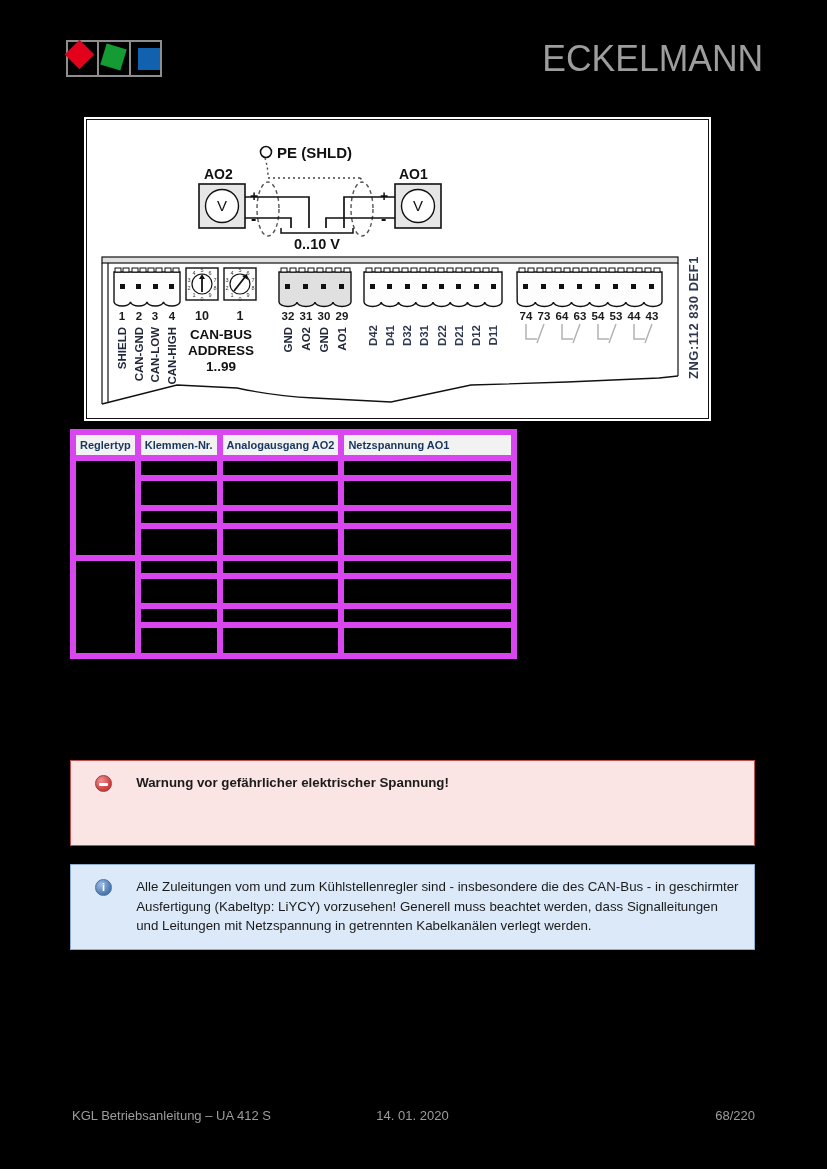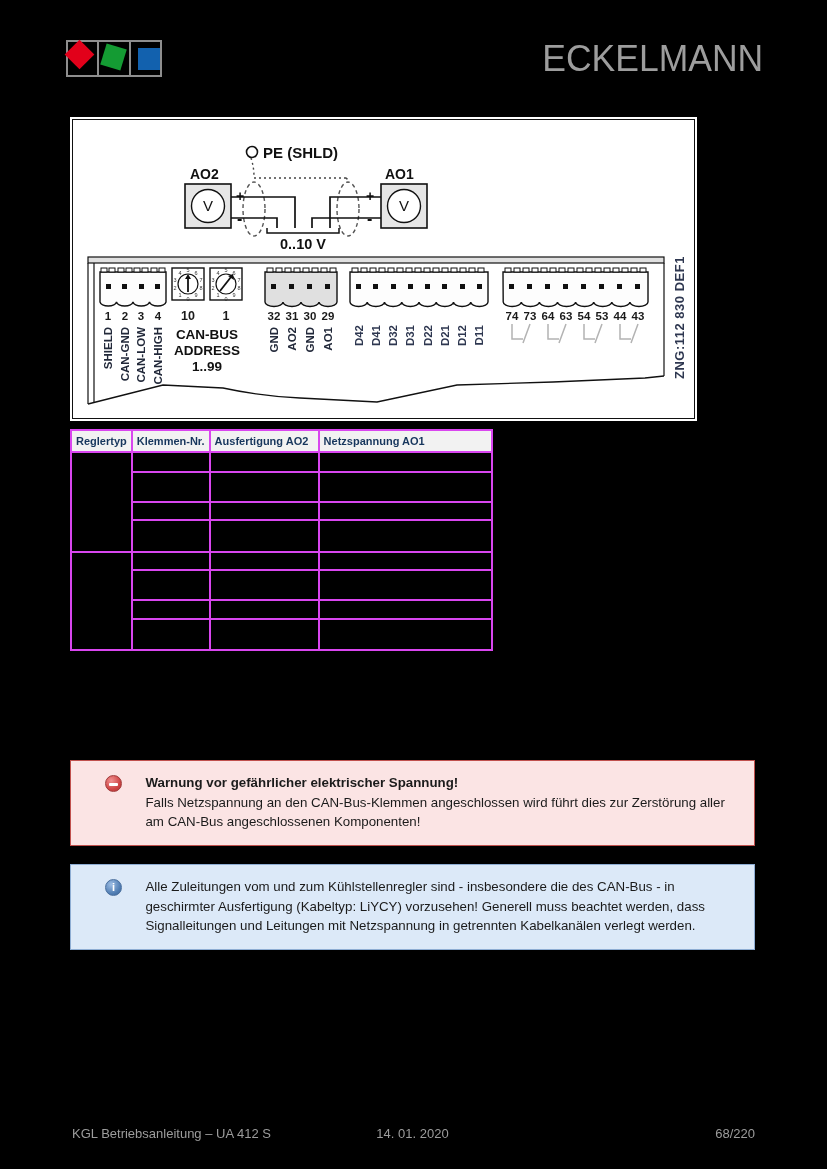--- a/index.html
+++ b/index.html
@@ -13,49 +13,49 @@
   .logo-cell { position:relative; flex:1; border-right:2px solid #8e8e8e; overflow:visible; }
   .logo-cell:last-child { border-right:none; }
   .shape { position:absolute; width:21px; height:21px; }
   .shape-red   { background:#e2001a; transform:rotate(45deg);  left:1px;  top:2px; }
   .shape-green { background:#149b33; transform:rotate(17deg);  left:4px;  top:4px; width:21px; height:22px; }
   .shape-blue  { background:#1261ae; left:7px; top:6px; width:22px; height:22px; }
   .brand { position:absolute; right:64px; top:38px; font-size:37px; font-weight:400;
            color:#9d9d9d; letter-spacing:0px; transform:scaleX(.96); transform-origin:right; }
 
   
-  .diagram { position:absolute; left:70px; top:117px; width:627px; height:304px; background:#fff; }
+  .diagram { position:absolute; left:84px; top:117px; width:627px; height:304px; background:#fff; }
   .diagram-frame { position:absolute; inset:2px; border:1.5px solid #111; pointer-events:none; }
   .diagram svg { position:absolute; left:0; top:0; }
   svg text { font-family:"Liberation Sans", sans-serif; }
 
   
   .conn-table { position:absolute; left:70px; top:429px; border-collapse:collapse; }
-  .conn-table th, .conn-table td { border:2px solid #d946ef; }
+  .conn-table th, .conn-table td { border:6px solid #d946ef; }
   .conn-table th { background:#f2f2f2; color:#17365d; font-size:11px; font-weight:bold;
                    text-align:left; padding:4px 4px; height:22px; white-space:nowrap; }
   .conn-table td { background:#000; }
 
   
-  .note { position:absolute; left:70px; width:685px; height:86px; padding:12px 14px 10px 32px; }
+  .note { position:absolute; left:70px; width:685px; height:86px; padding:12px 14px 10px 22px; }
   .note-warning { top:760px; background:#fbe4e4; border:1px solid #c0504d; }
   .note-info    { top:864px; background:#dce9f8; border:1px solid #8eadd3; }
   .note-row { display:flex; }
   .note-icon-col { width:45px; padding-top:2px; }
   .note-text { width:630px; font-size:13.3px; line-height:19.5px; color:#1b1b1b; }
   .note-title { font-weight:bold; }
   .icon-circle { width:17px; height:17px; border-radius:50%; position:relative; margin-left:2px; }
   .icon-warning { background:radial-gradient(circle at 35% 30%, #f08f8f, #cf4646 60%, #b03030); border:1px solid #a03a3a; }
   .icon-warning .bar { position:absolute; left:3px; top:7px; width:9px; height:3px; background:#fff; border-radius:1px; }
   .icon-info { background:radial-gradient(circle at 35% 30%, #9dbde4, #4f7cb2 65%, #3c6597); border:1px solid #4a6f9e;
                color:#fff; font-size:11px; font-weight:bold; text-align:center; line-height:15px; }
 
   
   .footer { position:absolute; left:70px; top:1108px; width:685px; height:18px;
-            color:#9c9c9c; font-size:13px;margin-top:18px; }
+            color:#9c9c9c; font-size:13px; }
   .footer-left  { position:absolute; left:2px; }
   .footer-center{ position:absolute; left:50%; transform:translateX(-50%); }
   .footer-right { position:absolute; right:0; }
 </style>
 </head>
 <body>
 
 <div class="page">
 
   <div class="logo">
@@ -328,21 +328,21 @@
     <colgroup>
         <col style="width:57px">
         <col style="width:73px">
         <col style="width:109px">
         <col style="width:173px">
       </colgroup>
     <thead>
       <tr>
         <th>Reglertyp</th>
         <th>Klemmen-Nr.</th>
-        <th>Ausfertigung AO2</th>
+        <th>Analogausgang AO2</th>
         <th>Netzspannung AO1</th>
       </tr>
     </thead>
     <tbody>
       <tr style="height:20px">
           <td rowspan="4"></td>
           <td></td>
           <td></td>
           <td></td>
         </tr>
@@ -387,21 +387,20 @@
 
   <div class="note note-warning">
     <div class="note-row">
       <div class="note-icon-col">
         <div class="icon-circle icon-warning">
             <div class="bar"></div>
           </div>
       </div>
       <div class="note-text">
         <div class="note-title">Warnung vor gefährlicher elektrischer Spannung!</div>
-        <div>Falls Netzspannung an den CAN-Bus-Klemmen angeschlossen wird führt dies zur Zerstörung aller am CAN-Bus angeschlossenen Komponenten!</div>
       </div>
     </div>
   </div>
 
   <div class="note note-info">
     <div class="note-row">
       <div class="note-icon-col">
         <div class="icon-circle icon-info">i</div>
       </div>
       <div class="note-text">

